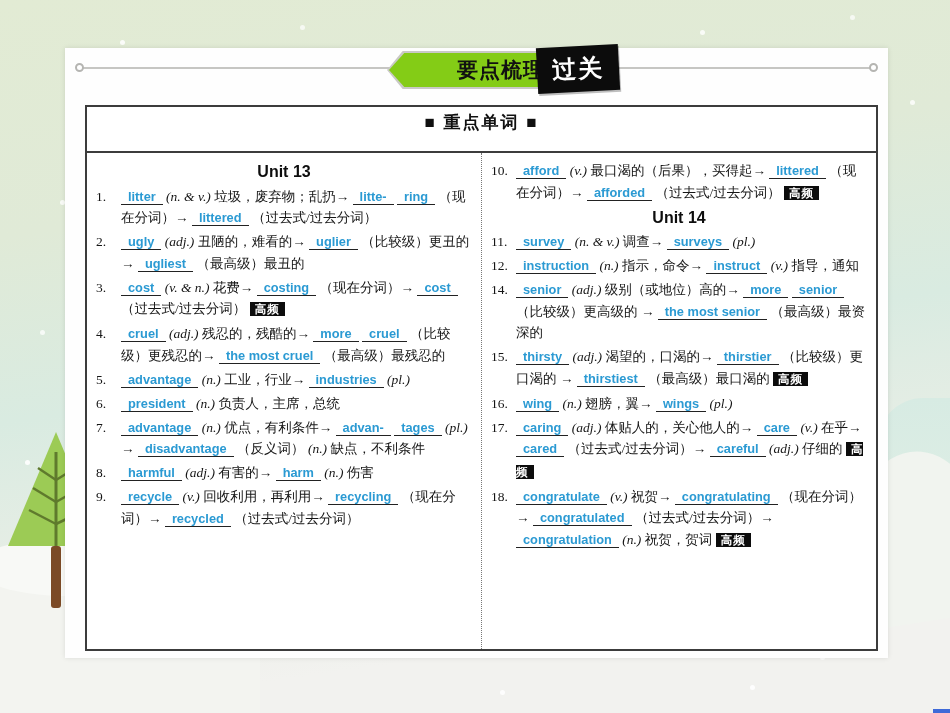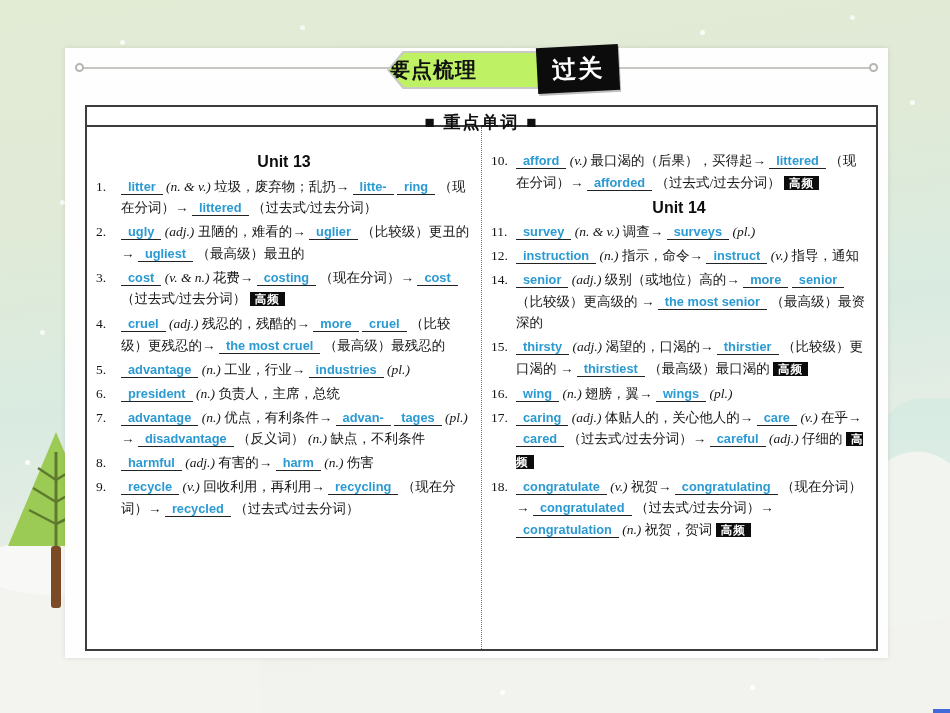--- a/index.html
+++ b/index.html
@@ -40,36 +40,36 @@
   .deco-dot { position:absolute; top:15px; width:9px; height:9px; border:2px solid #b5b5b2;
     background:#fff; border-radius:50%; }
   .deco-dot.left { left:10px; } .deco-dot.right { right:10px; }
 
   .title-badge { position:absolute; left:322px; top:0px; width:280px; height:44px; }
   .hexagon { position:absolute; left:0; top:3px; width:174px; height:38px;
     clip-path:polygon(0 50%,9% 0,91% 0,100% 50%,91% 100%,9% 100%);
     background:#c9c9c5; }
   .hexagon-inner { position:absolute; left:2px; top:2px; right:2px; bottom:2px;
     clip-path:polygon(0 50%,9% 0,91% 0,100% 50%,91% 100%,9% 100%);
-    background:#bef264; display:flex; align-items:center; justify-content:flex-start; }
+    background:#84cc16; display:flex; align-items:center; justify-content:flex-end; }
   .hexagon-inner span { font-family:"Liberation Sans","DejaVu Sans",sans-serif;
     font-weight:800; font-size:21px; color:#111; letter-spacing:1px; padding-right:14px; }
   .black-tag { position:absolute; left:150px; top:-2px; width:82px; height:46px;
     background:#0c0c0c; transform:rotate(-3deg); display:flex; align-items:center; justify-content:center;
     box-shadow:1px 2px 0 rgba(0,0,0,.25); }
   .black-tag span { font-family:"Liberation Sans","DejaVu Sans",sans-serif;
     font-weight:800; font-size:24px; color:#fff; letter-spacing:2px; }
 
   .word-box { position:absolute; left:20px; top:57px; width:793px; height:546px;
     border:2px solid #3c3c3c; background:#fff; display:flex; flex-direction:column; }
-  .word-box-header { height:20px; line-height:32px; text-align:center;
+  .word-box-header { height:46px; line-height:32px; text-align:center;
     border-bottom:2px solid #3c3c3c; font-family:"Liberation Sans","DejaVu Sans",sans-serif;
     font-weight:800; font-size:17px; color:#101010; letter-spacing:2px; }
   .columns { flex:1; display:flex; overflow:hidden; }
-  .col { flex:1; padding:23px 9px 0 9px; font-size:13.5px; line-height:21.5px; color:#151515; }
+  .col { flex:1; padding:7px 9px 0 9px; font-size:13.5px; line-height:21.5px; color:#151515; }
   .col.left { border-right:1.5px dotted #777; }
 
   .unit-header { text-align:center; font-family:"Liberation Sans","DejaVu Sans",sans-serif;
     font-weight:800; font-size:16px; margin:1px 0 3px; color:#0d0d0d; }
   .vocab-item { position:relative; padding-left:25px; margin-bottom:2.5px; }
   .vocab-item .num { position:absolute; left:0; top:0; }
   .seg-blank { color:var(--blank-blue,#2b9ad3); font-weight:700;
     font-family:"Liberation Sans","DejaVu Sans",sans-serif; font-size:12.8px;
     border-bottom:1.5px solid #222; padding:0 7px; white-space:nowrap;margin-top:44px; }
   .seg-pos { font-style:italic; }

